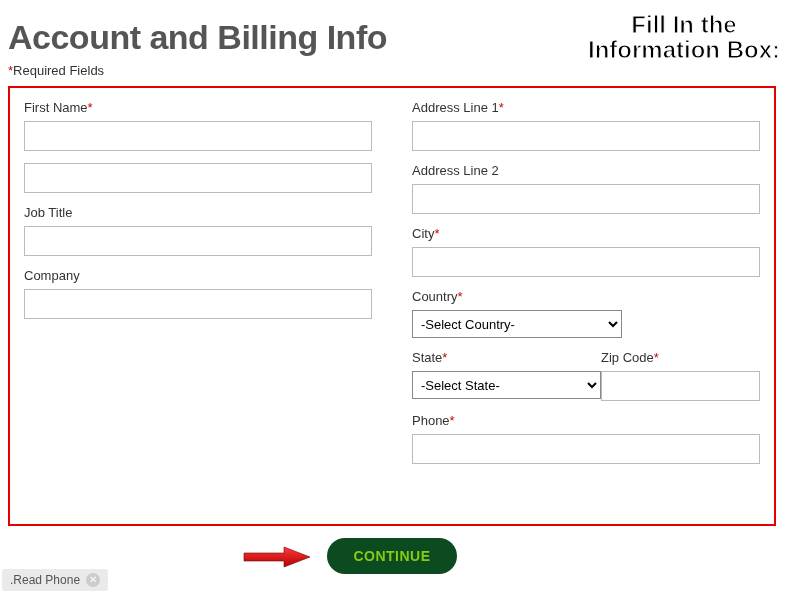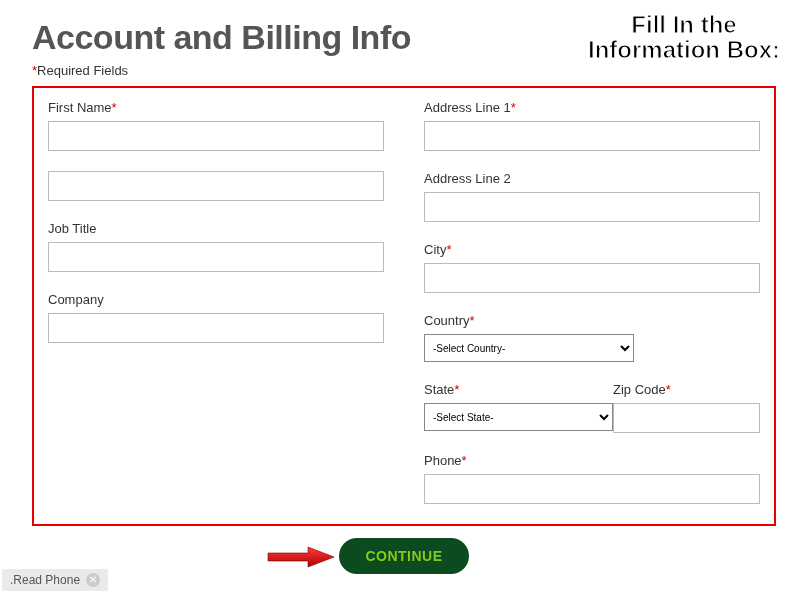--- a/index.html
+++ b/index.html
@@ -9,21 +9,21 @@
     }
     body {
       font-family: Arial, Helvetica, sans-serif;
       background: #fff;
       width: 800px;
       height: 593px;
       position: relative;
       overflow: hidden;
     }
     .container {
-      padding: 18px 24px 0 32px;
+      padding: 18px 24px 0 8px;
     }
     .header-row {
       display: flex;
       justify-content: space-between;
       align-items: flex-start;
     }
     .page-title {
       font-size: 34px;
       font-weight: 700;
       color: #555;
@@ -65,21 +65,21 @@
       height: 440px;
     }
     .columns {
       display: flex;
       gap: 40px;
     }
     .col {
       flex: 1;
     }
     .field {
-      margin-bottom: 20px;
+      margin-bottom: 12px;
     }
     .field-label {
       font-size: 13px;
       color: #333;
       display: block;
       margin-bottom: 6px;
     }
     .field-label .ast {
       color: #c00;
     }
@@ -88,21 +88,21 @@
       height: 30px;
       border: 1px solid #bbb;
       padding: 4px 6px;
       font-size: 13px;
       background: #fff;
     }
     .select-input {
       height: 28px;
       border: 1px solid #888;
       padding: 2px 4px;
-      font-size: 10px;
+      font-size: 13px;
       background: #fff;
     }
     .state-zip-row {
       display: flex;
     }
     .state-col {
       flex: 0 0 170px;
     }
     .zip-col {
       flex: 1;

